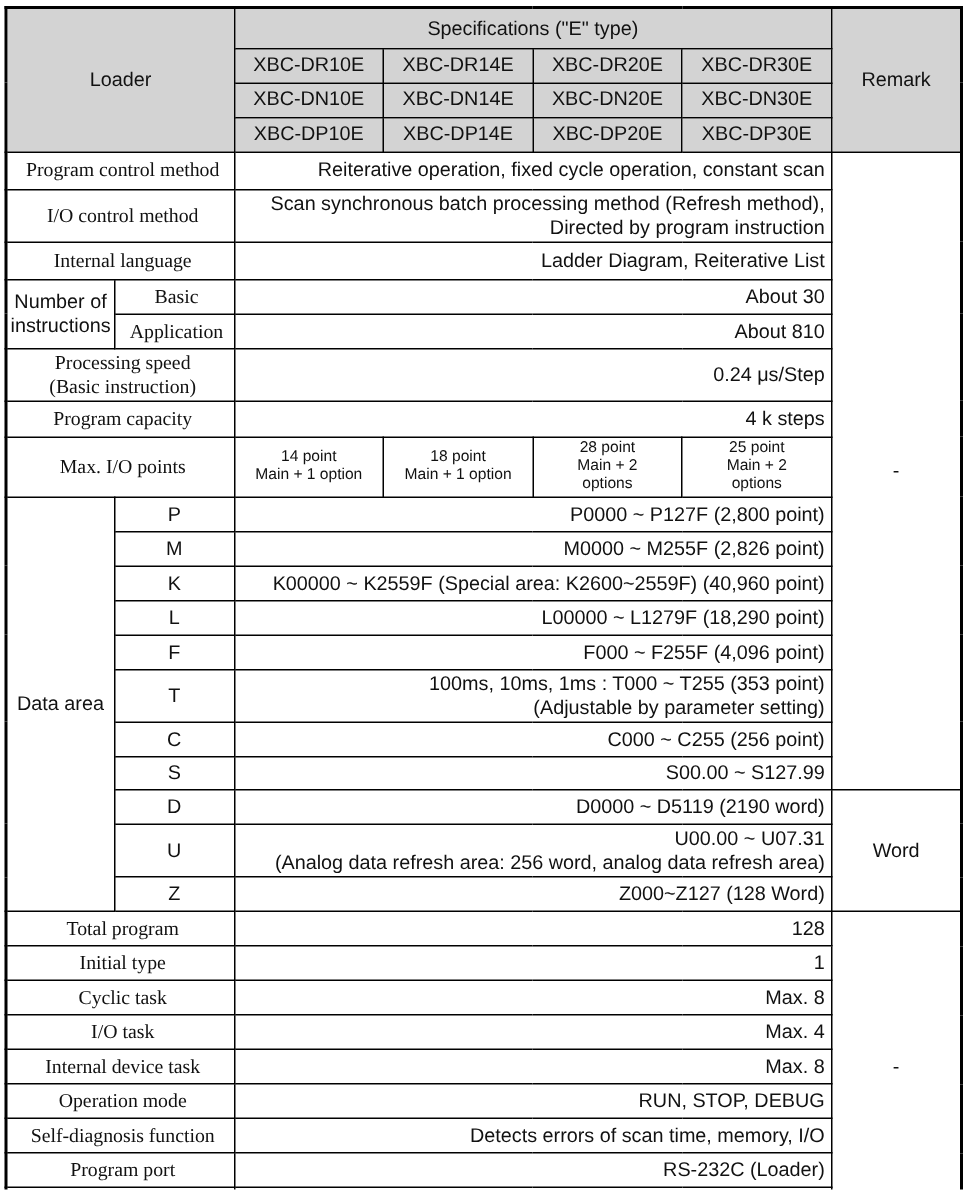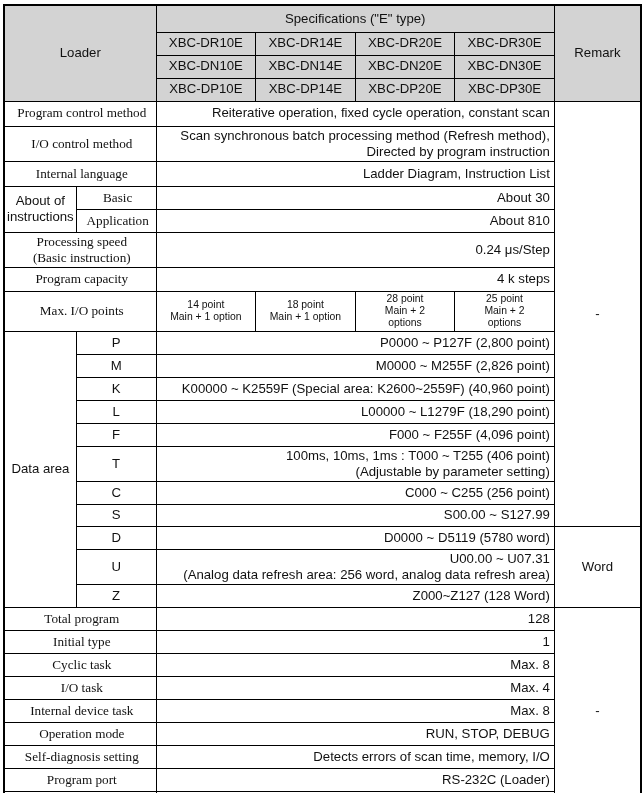--- a/index.html
+++ b/index.html
@@ -57,24 +57,24 @@
     <td class="val" colspan="4">Reiterative operation, fixed cycle operation, constant scan</td>
     <td class="remark" rowspan="16">-</td>
   </tr>
   <tr style="height:33px">
     <td class="lbl" colspan="2">I/O control method</td>
     <td class="val" colspan="4">Scan synchronous batch processing method (Refresh method),
 Directed by program instruction</td>
   </tr>
   <tr style="height:25px">
     <td class="lbl" colspan="2">Internal language</td>
-    <td class="val" colspan="4">Ladder Diagram, Instruction List</td>
+    <td class="val" colspan="4">Ladder Diagram, Reiterative List</td>
   </tr>
   <tr style="height:23px">
-    <td class="ctr" rowspan="2">About of
+    <td class="ctr" rowspan="2">Number of
 instructions</td>
     <td class="lbl">Basic</td>
     <td class="val" colspan="4">About 30</td>
   </tr>
   <tr style="height:23px">
     <td class="lbl">Application</td>
     <td class="val" colspan="4">About 810</td>
   </tr>
   <tr style="height:33px">
     <td class="lbl" colspan="2">Processing speed
@@ -113,34 +113,34 @@
   <tr style="height:23px">
     <td class="ctr">L</td>
     <td class="val" colspan="4">L00000 ~ L1279F (18,290 point)</td>
   </tr>
   <tr style="height:23px">
     <td class="ctr">F</td>
     <td class="val" colspan="4">F000 ~ F255F (4,096 point)</td>
   </tr>
   <tr style="height:33px">
     <td class="ctr">T</td>
-    <td class="val" colspan="4">100ms, 10ms, 1ms : T000 ~ T255 (406 point)
+    <td class="val" colspan="4">100ms, 10ms, 1ms : T000 ~ T255 (353 point)
 (Adjustable by parameter setting)</td>
   </tr>
   <tr style="height:23px">
     <td class="ctr">C</td>
     <td class="val" colspan="4">C000 ~ C255 (256 point)</td>
   </tr>
   <tr style="height:22px">
     <td class="ctr">S</td>
     <td class="val" colspan="4">S00.00 ~ S127.99</td>
   </tr>
   <tr style="height:23px">
     <td class="ctr">D</td>
-    <td class="val" colspan="4">D0000 ~ D5119 (5780 word)</td>
+    <td class="val" colspan="4">D0000 ~ D5119 (2190 word)</td>
     <td class="remark" rowspan="3">Word</td>
   </tr>
   <tr style="height:33px">
     <td class="ctr">U</td>
     <td class="val" colspan="4">U00.00 ~ U07.31
 (Analog data refresh area: 256 word, analog data refresh area)</td>
   </tr>
   <tr style="height:23px">
     <td class="ctr">Z</td>
     <td class="val" colspan="4">Z000~Z127 (128 Word)</td>
@@ -165,21 +165,21 @@
   </tr>
   <tr style="height:23px">
     <td class="lbl" colspan="2">Internal device task</td>
     <td class="val" colspan="4">Max. 8</td>
   </tr>
   <tr style="height:23px">
     <td class="lbl" colspan="2">Operation mode</td>
     <td class="val" colspan="4">RUN, STOP, DEBUG</td>
   </tr>
   <tr style="height:23px">
-    <td class="lbl" colspan="2">Self-diagnosis setting</td>
+    <td class="lbl" colspan="2">Self-diagnosis function</td>
     <td class="val" colspan="4">Detects errors of scan time, memory, I/O</td>
   </tr>
   <tr style="height:23px">
     <td class="lbl" colspan="2">Program port</td>
     <td class="val" colspan="4">RS-232C (Loader)</td>
   </tr>
   <tr style="height:24px">
     <td class="lbl" colspan="2">Back-up method</td>
     <td class="val" colspan="4">Latch area setting in basic parameter</td>
   </tr>

